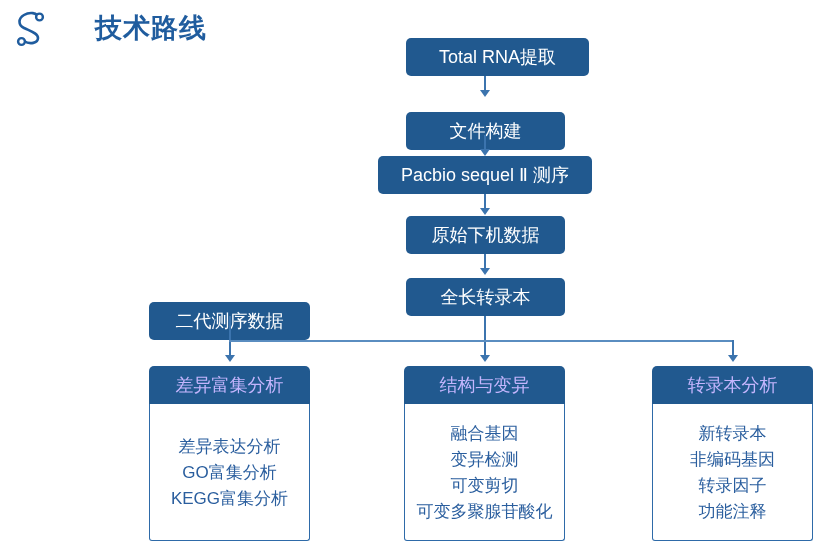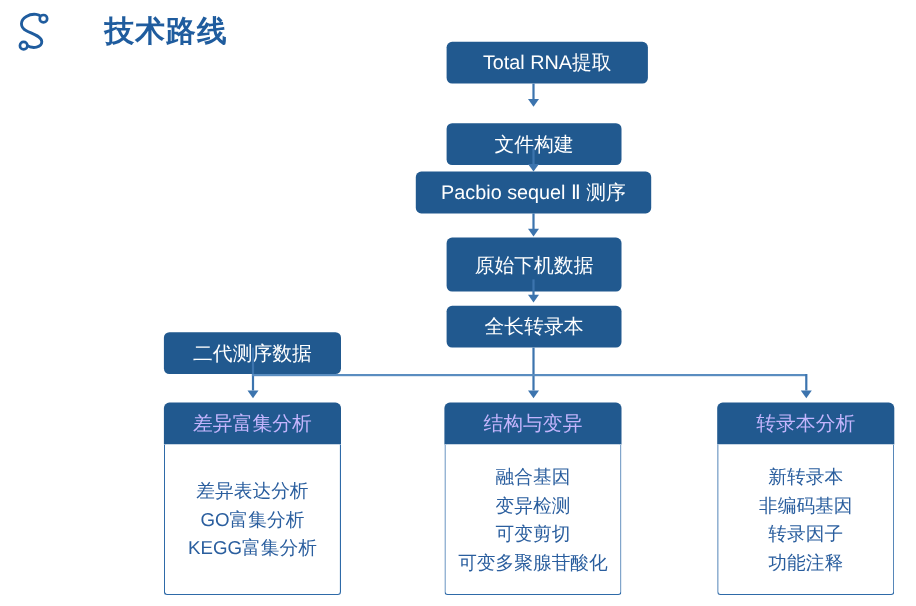--- a/index.html
+++ b/index.html
@@ -153,21 +153,21 @@
   <div class="node" style="left:406px; top:97px; width:159px; height:38px;margin-top:15px;">文件构建</div>
 
   <div class="vline" style="left:484px; top:135px; height:19px;"></div>
   <div class="arrowhead" style="left:480px; top:149px;"></div>
 
   <div class="node" style="left:378px; top:156px; width:214px; height:38px;">Pacbio sequel Ⅱ 测序</div>
 
   <div class="vline" style="left:484px; top:194px; height:19px;"></div>
   <div class="arrowhead" style="left:480px; top:208px;"></div>
 
-  <div class="node" style="left:406px; top:216px; width:159px; height:49px;">原始下机数据</div>
+  <div class="node" style="left:406px; top:216px; width:159px; height:38px;">原始下机数据</div>
 
   <div class="vline" style="left:484px; top:254px; height:19px;"></div>
   <div class="arrowhead" style="left:480px; top:268px;"></div>
 
   <div class="node" style="left:406px; top:278px; width:159px; height:38px;">全长转录本</div>
 
   <div class="node" style="left:149px; top:278px; width:161px; height:38px;margin-top:24px;">二代测序数据</div>
 
   <div class="vline" style="left:229px; top:316px; height:39px;"></div>
 

